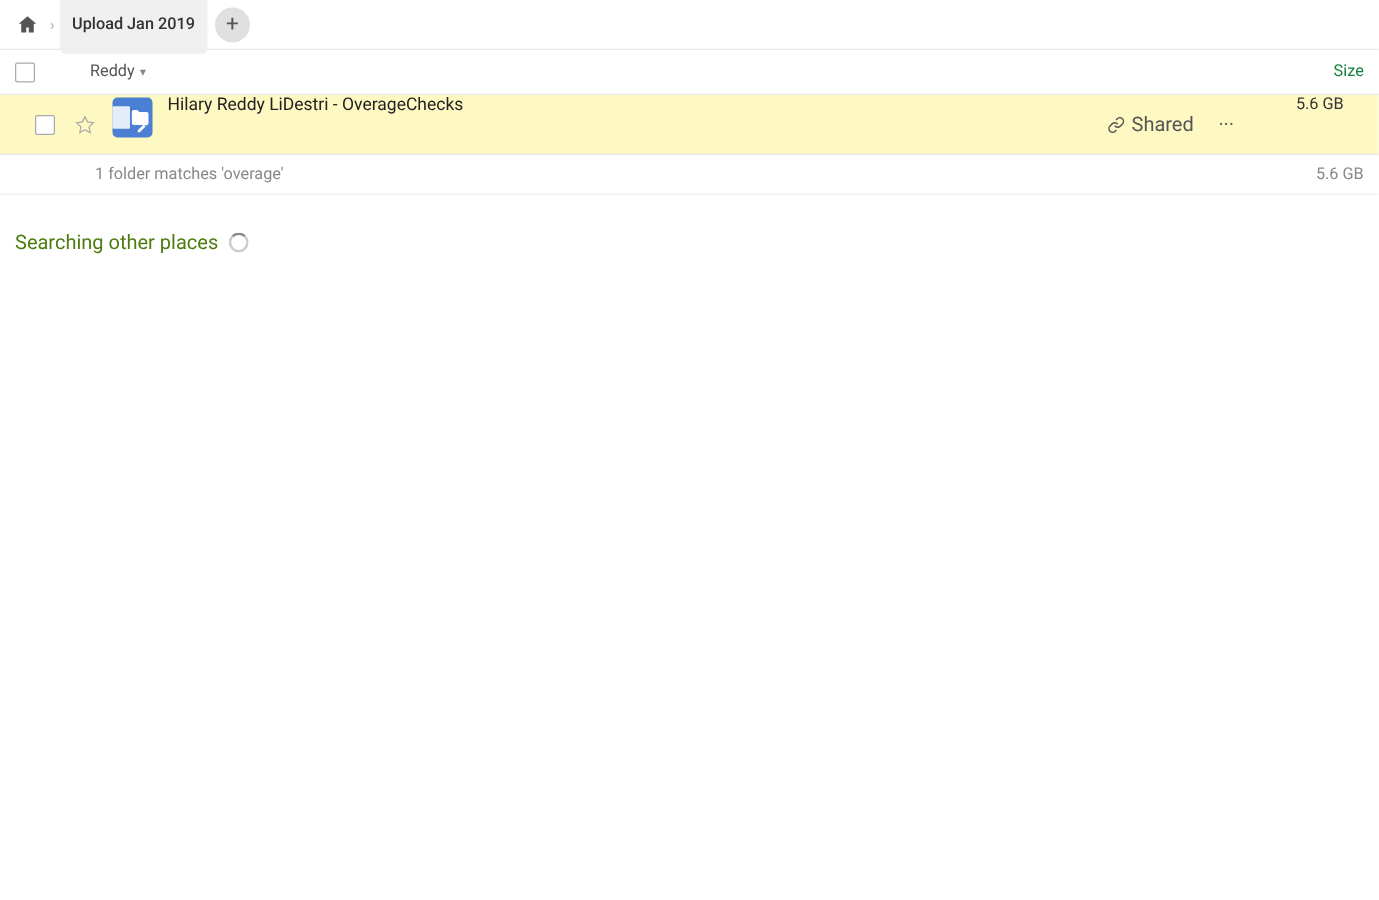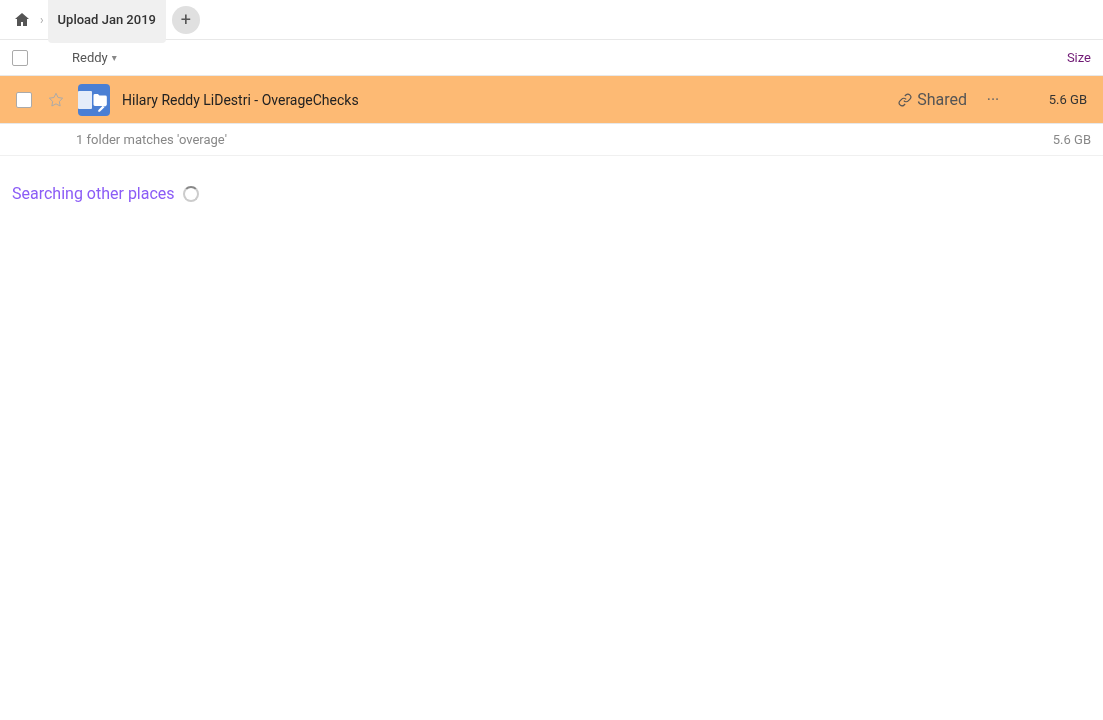--- a/index.html
+++ b/index.html
@@ -93,30 +93,29 @@
       gap: 4px;
       font-size: 13px;
       color: #555;
       cursor: pointer;
     }
 
     .col-size {
       width: 80px;
       text-align: right;
       font-size: 13px;
-      color: #701a75;
+      color: #15803d;
     }
 
     
     .file-row {
       display: flex;
-      align-items: center;
-      padding: 0 16px;
+      padding: 0 28px;
       height: 48px;
-      background: #fdba74;
+      background: #fef9c3;
       border-bottom: 1px solid #e8e8e8;
       cursor: pointer;
     }
 
     .file-row .col-checkbox {
       display: flex;
       align-items: center;
     }
 
     .file-row .col-star {
@@ -217,21 +216,21 @@
       color: #888;
     }
 
     
     .searching-section {
       padding: 28px 12px 12px 12px;
     }
 
     .searching-label {
       font-size: 16px;
-      color: #8b5cf6;
+      color: #4d7c0f;
       font-weight: 400;
       display: flex;
       align-items: center;
       gap: 8px;
     }
 
     .spinner {
       width: 16px;
       height: 16px;
       border: 2px solid #ccc;

